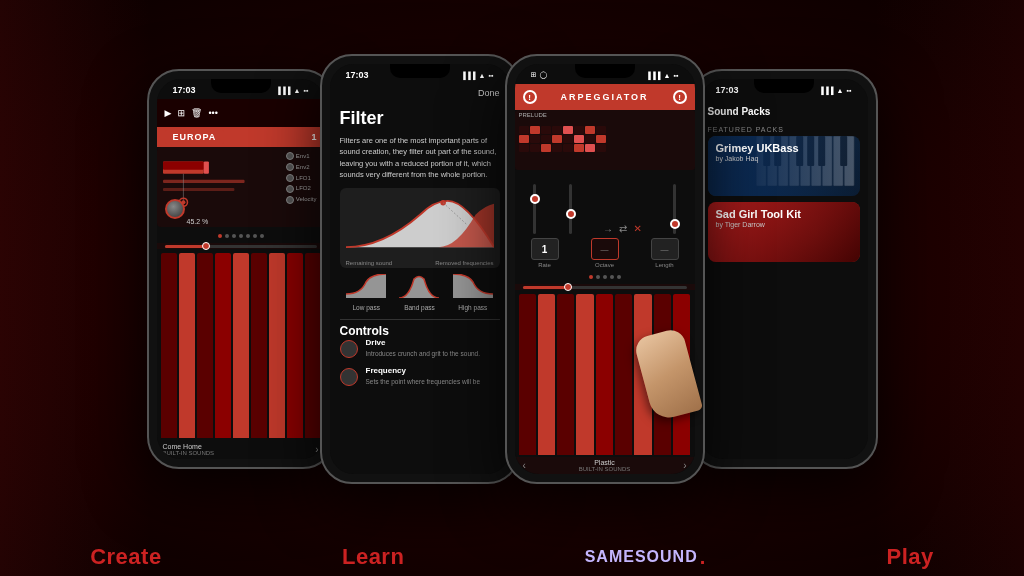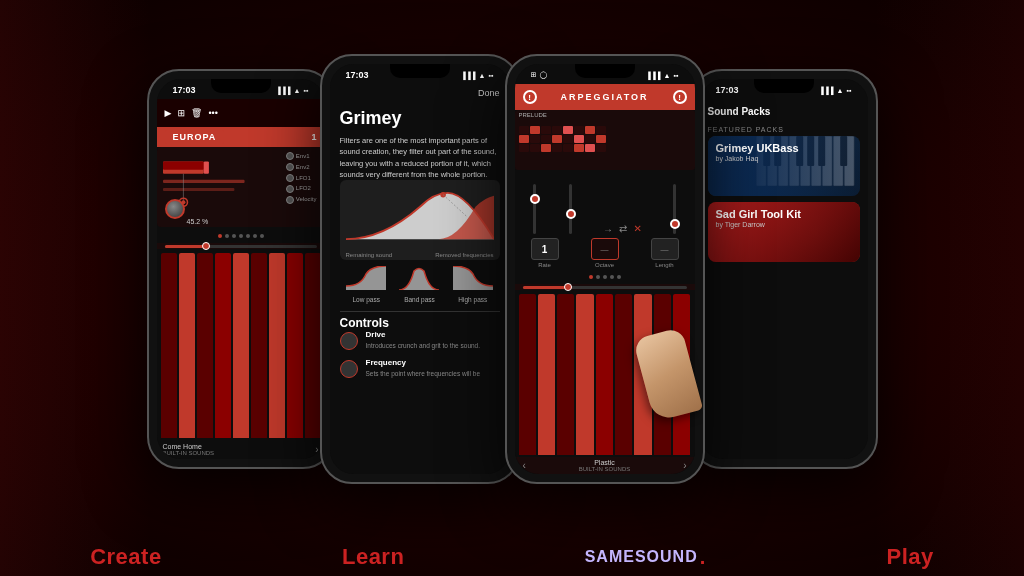--- a/index.html
+++ b/index.html
@@ -234,21 +234,21 @@
       font-size: 18px;
       font-weight: 700;
       color: #fff;
       margin-bottom: 6px;
     }
 
     .filter-desc {
       font-size: 7.5px;
       color: #ccc;
       line-height: 1.5;
-      margin-bottom: 0;
+      margin-bottom: 8px;
     }
 
     
     .filter-diagram {
       background: #1e1e1e;
       border-radius: 6px;
       padding: 6px;
       margin-bottom: 6px;
       position: relative;
       height: 80px;
@@ -812,21 +812,21 @@
             <span>▪▪</span>
           </div>
         </div>
 
         <div class="phone2-header">
           <span style="width:30px;"></span>
           <span class="done-btn">Done</span>
         </div>
 
         <div class="filter-content">
-          <div class="filter-title">Grimey</div>
+          <div class="filter-title">Filter</div>
           <div class="filter-desc">Filters are one of the most important parts of sound creation, they filter out part of the sound, leaving you with a reduced portion of it, which sounds very different from the whole portion.</div>
 
           <div class="filter-diagram">
             <svg class="filter-curve" viewBox="0 0 160 60">
 
               <path d="M0 55 Q40 55 80 20 Q95 5 110 5 Q130 5 160 55 Z" fill="#e0e0e0" opacity="0.9"></path>
 
               <path d="M100 55 Q120 55 140 20 Q150 10 160 8 L160 55 Z" fill="#c0392b" opacity="0.8"></path>
 
               <path d="M0 55 Q40 55 80 20 Q95 5 110 5 Q130 5 160 55" fill="none" stroke="#c0392b" stroke-width="2"></path>

